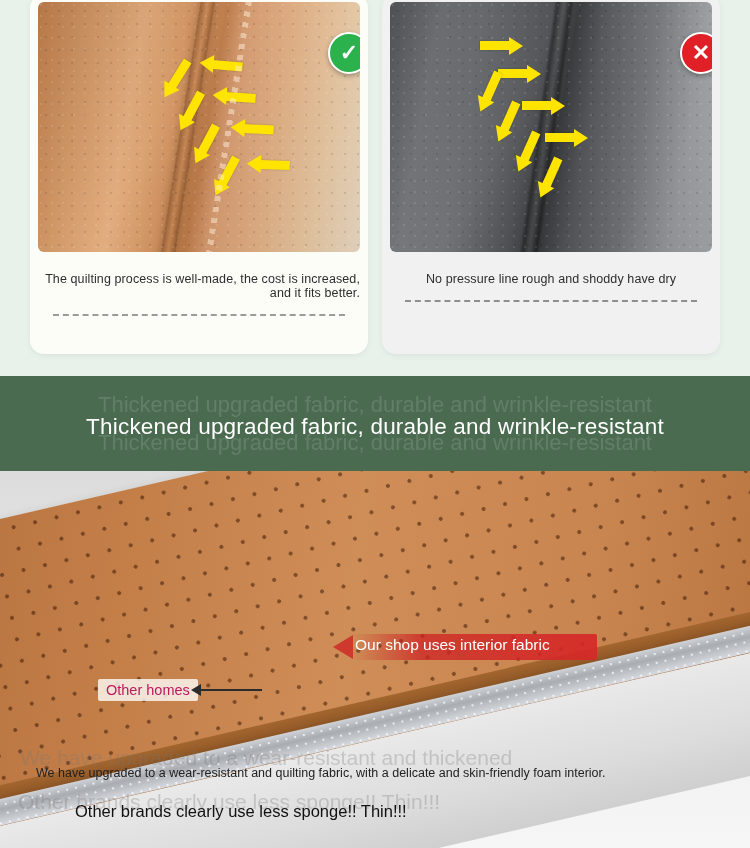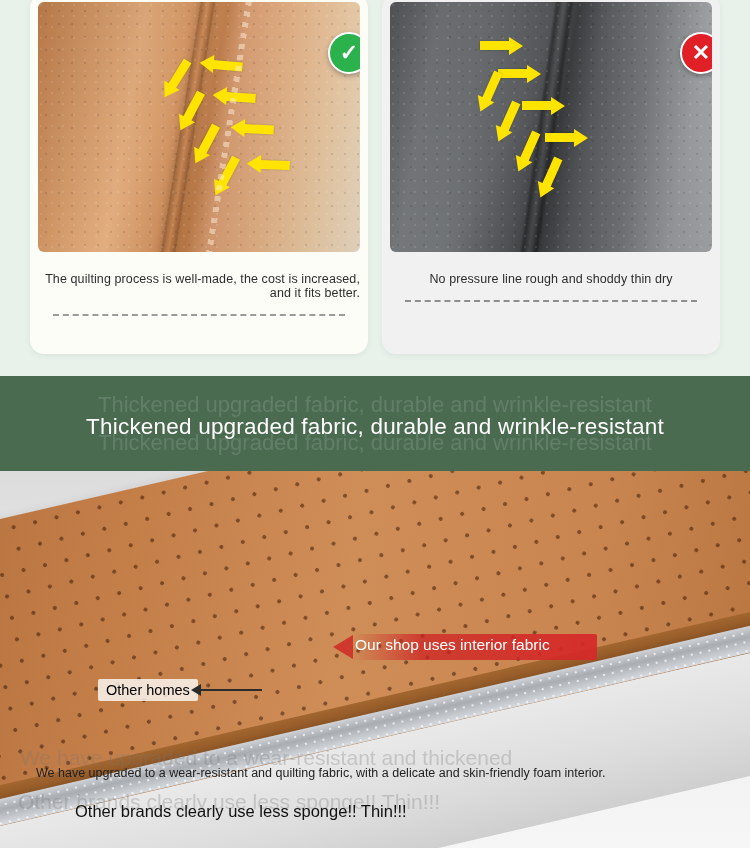--- a/index.html
+++ b/index.html
@@ -286,21 +286,21 @@
     font-size: 15.5px;
     color: #ffffff;
     white-space: nowrap;
   }
 
   .other-tag {
     position: absolute;
     left: 98px;
     top: 679px;
     background: rgba(255,255,255,0.78);
-    color: #000000;
+    color: #be185d;
     font-size: 14.5px;
     padding: 3px 8px;
     border-radius: 2px;
     white-space: nowrap;
   }
   .leader {
     position: absolute;
     left: 200px;
     top: 689px;
     width: 62px;
@@ -409,21 +409,21 @@
         </span>
       <span class="arrow" style="left:130px; top:156px; transform:rotate(-66deg);">
           <i></i>
         </span>
       <span class="arrow" style="left:152px; top:182px; transform:rotate(-66deg);">
           <i></i>
         </span>
 
       <div class="badge no">✕</div>
     </div>
-    <div class="caption">No pressure line rough and shoddy thin dry</div>
+    <div class="caption">No pressure line rough and shoddy have dry</div>
     <div class="dashline gray2"></div>
   </div>
 </div>
 
 <div class="banner">
   <div class="ghost">Thickened upgraded fabric, durable and wrinkle-resistant</div>
   <div class="ghost g2">Thickened upgraded fabric, durable and wrinkle-resistant</div>
   <div class="title">Thickened upgraded fabric, durable and wrinkle-resistant</div>
 </div>
 

